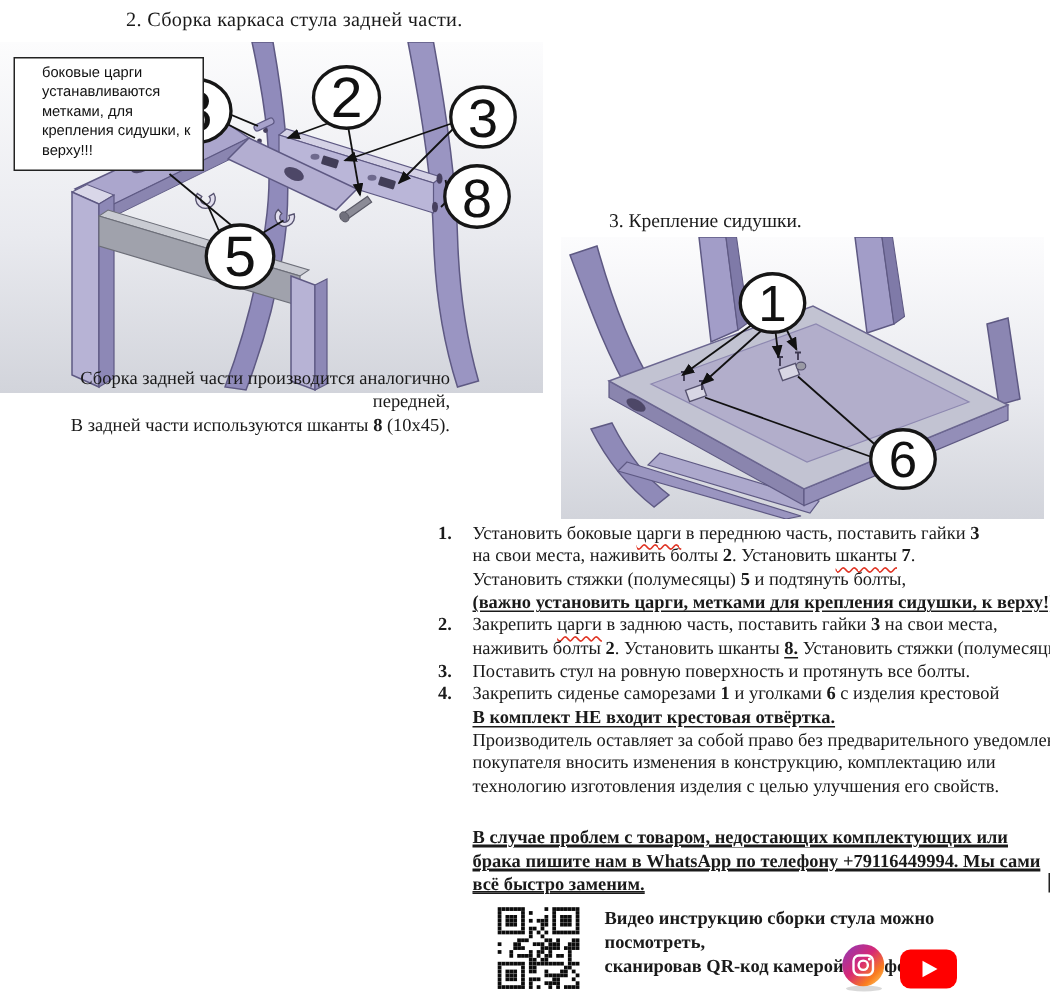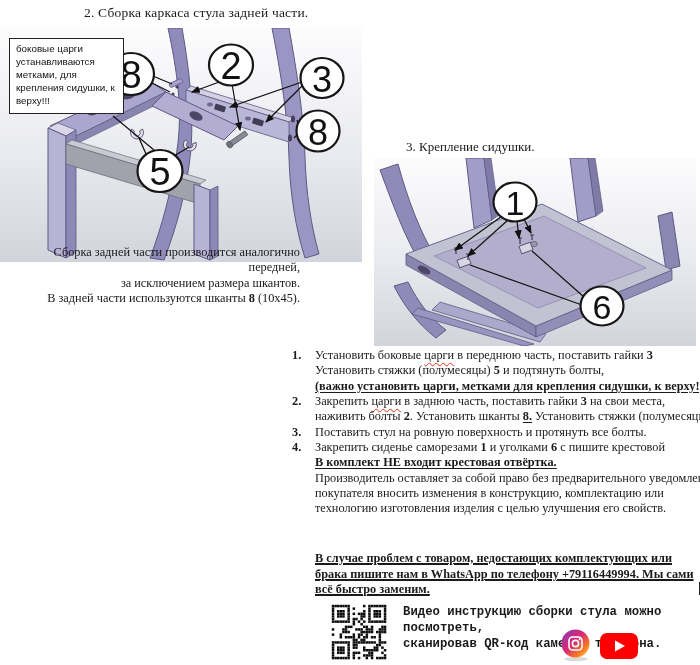--- a/index.html
+++ b/index.html
@@ -6,42 +6,42 @@
   #page{position:relative;width:700px;height:665px;background:#ffffff;overflow:hidden;
         font-family:"Liberation Serif",serif;color:#1a1a1a;}
   .abs{position:absolute;}
 
   
   .h2title{left:84px;top:5px;font-size:13.5px;letter-spacing:.2px;}
   .h3title{left:406px;top:139px;font-size:13px;}
 
   
   .notebox{left:9px;top:38px;width:102px;background:#fff;border:1.6px solid #222;
-           padding:4px 5px 5px 6px;font-family:"Liberation Sans",sans-serif;
+           padding:4px 5px 5px 18px;font-family:"Liberation Sans",sans-serif;
            font-size:9.8px;line-height:1.32;color:#111;z-index:5;}
 
   
   .backnote{left:0;top:245px;width:300px;text-align:right;font-size:12.3px;line-height:15.3px;}
 
   
   .steps{left:292px;top:348px;width:408px;font-size:12.3px;line-height:15.35px;}
   .li{display:flex;}
   .num{width:23px;flex:0 0 23px;font-weight:bold;}
   .txt{flex:1;white-space:nowrap;}
   .seg-n{}
   .seg-b{font-weight:bold;}
   .seg-w{text-decoration:underline;text-decoration-style:wavy;text-decoration-color:#e03424;
          text-decoration-thickness:1px;text-underline-offset:2.5px;}
   .seg-bu{font-weight:bold;text-decoration:underline;text-underline-offset:2px;}
 
   .whatsapp{left:292px;top:551px;width:408px;font-size:12.3px;line-height:15.6px;text-decoration:underline;}
   .caret{display:inline-block;width:1.5px;height:13px;background:#222;margin-left:2px;vertical-align:-2px;}
 
   
-  .videotext{left:403px;top:604px;width:280px;font-size:12.3px;line-height:16px;font-weight:bold;font-family:Liberation Mono, monospace;}
+  .videotext{left:403px;top:604px;width:280px;font-size:12.3px;line-height:16px;font-weight:bold;}
   .qrwrap{left:330px;top:603px;width:60px;height:58px;}
   .igwrap{left:559px;top:628px;width:34px;height:34px;}
   .ytwrap{left:599px;top:632px;width:40px;height:28px;}
 
   svg text.callout-num{font-family:"Liberation Sans",sans-serif;fill:#111;}
 </style>
 </head>
 <body>
 
 <div id="page">
@@ -152,21 +152,20 @@
     <g>
       <ellipse cx="160" cy="143" rx="22.5" ry="21" fill="#fff" stroke="#161616" stroke-width="2.2"></ellipse>
       <text class="callout-num" x="160" y="144" font-size="38" text-anchor="middle" dominant-baseline="central">5</text>
       </g>
   </svg>
 
   <div class="abs notebox">боковые царги устанавливаются метками, для крепления сидушки, к верху!!!</div>
 
   <div class="abs backnote">
     <div>Сборка задней части производится аналогично передней,</div>
-    <div>за исключением размера шкантов.</div>
     <div><span class="seg-n">В задней части используются шканты </span><span class="seg-b">8</span><span class="seg-n"> (10x45).</span></div>
   </div>
 
   <div class="abs h3title">3.   Крепление сидушки.</div>
 
   <svg class="abs" style="left:374px;top:158px;" width="322" height="188" viewBox="0 0 322 188">
     <rect width="322" height="188" fill="url(#bg1)"></rect>
 
     <path d="M6,12 C18,44 30,78 48,108 L62,100 C46,74 34,42 24,6 Z" fill="#8f8ab8" stroke="#5e5983" stroke-width="1"></path>
     <path d="M20,128 C30,148 44,166 62,180 L72,172 C56,160 44,144 34,124 Z" fill="#8f8ab8" stroke="#5e5983" stroke-width="1"></path>
@@ -220,41 +219,45 @@
       </g>
   </svg>
 
   <div class="abs steps">
     <div class="li">
         <span class="num">1.</span>
         <span class="txt"><span class="seg-n">Установить боковые </span><span class="seg-w">царги</span><span class="seg-n"> в переднюю часть, поставить гайки </span><span class="seg-b">3</span></span>
       </div>
     <div class="li">
         <span class="num"></span>
+        <span class="txt"><span class="seg-n">на свои места, наживить болты </span><span class="seg-b">2</span><span class="seg-n">. Установить </span><span class="seg-w">шканты</span><span class="seg-n"> </span><span class="seg-b">7</span><span class="seg-n">.</span></span>
+      </div>
+    <div class="li">
+        <span class="num"></span>
         <span class="txt"><span class="seg-n">Установить стяжки (полумесяцы) </span><span class="seg-b">5</span><span class="seg-n"> и подтянуть болты,</span></span>
       </div>
     <div class="li">
         <span class="num"></span>
         <span class="txt"><span class="seg-bu">(важно установить царги, метками для крепления сидушки, к верху!)</span></span>
       </div>
     <div class="li">
         <span class="num">2.</span>
         <span class="txt"><span class="seg-n">Закрепить </span><span class="seg-w">царги</span><span class="seg-n"> в заднюю часть, поставить гайки </span><span class="seg-b">3</span><span class="seg-n"> на свои места,</span></span>
       </div>
     <div class="li">
         <span class="num"></span>
         <span class="txt"><span class="seg-n">наживить болты </span><span class="seg-b">2</span><span class="seg-n">. Установить шканты </span><span class="seg-bu">8.</span><span class="seg-n"> Установить стяжки (полумесяцы)</span></span>
       </div>
     <div class="li">
         <span class="num">3.</span>
         <span class="txt"><span class="seg-n">Поставить стул на ровную поверхность и протянуть все болты.</span></span>
       </div>
     <div class="li">
         <span class="num">4.</span>
-        <span class="txt"><span class="seg-n"> Закрепить сиденье саморезами </span><span class="seg-b">1</span><span class="seg-n"> и уголками </span><span class="seg-b">6</span><span class="seg-n"> с пишите крестовой</span></span>
+        <span class="txt"><span class="seg-n"> Закрепить сиденье саморезами </span><span class="seg-b">1</span><span class="seg-n"> и уголками </span><span class="seg-b">6</span><span class="seg-n"> с изделия крестовой</span></span>
       </div>
     <div class="li">
         <span class="num"></span>
         <span class="txt"><span class="seg-bu">В комплект НЕ входит крестовая отвёртка.</span></span>
       </div>
     <div class="li">
         <span class="num"></span>
         <span class="txt"><span class="seg-n">Производитель оставляет за собой право без предварительного уведомления</span></span>
       </div>
     <div class="li">

